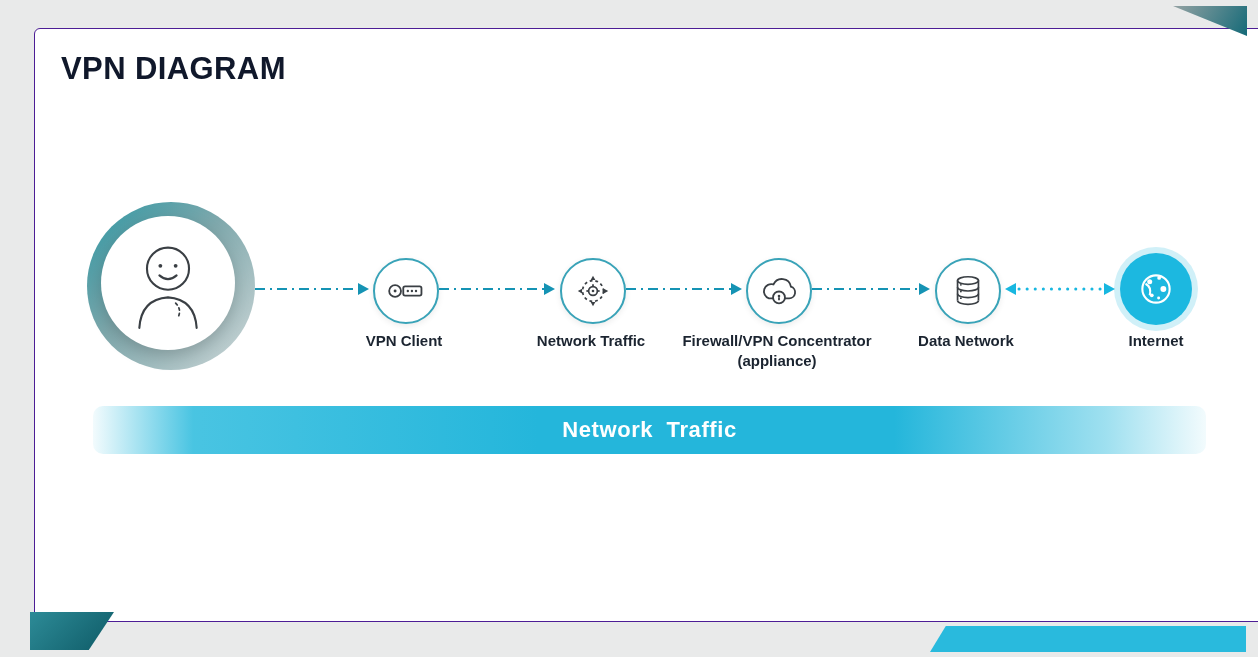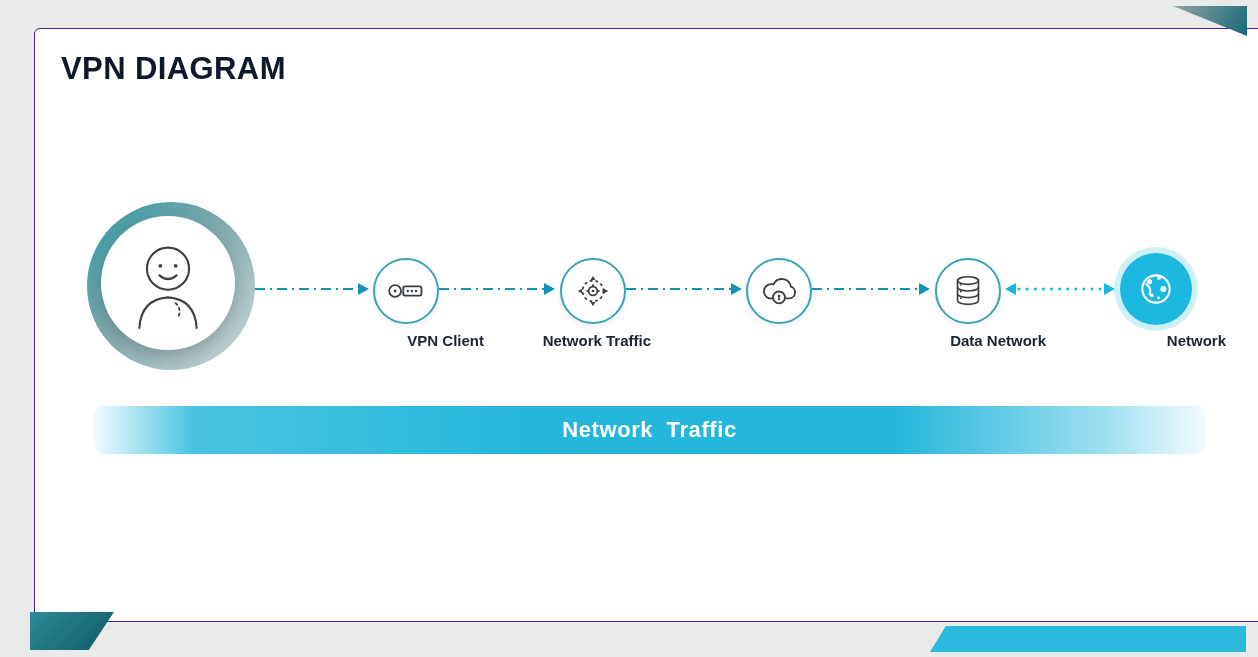--- a/index.html
+++ b/index.html
@@ -28,21 +28,21 @@
     background:#ffffff; border:2px solid #39a3b8;
     display:flex; align-items:center; justify-content:center;
     box-shadow:0 2px 6px rgba(0,0,0,0.08);
   }
   .node.internet {
     width:72px; height:72px; background:#1cb8e0; border:none;
     box-shadow:0 0 0 6px rgba(41,186,221,0.22);
   }
   .node-label {
     position:absolute; font-weight:700; font-size:15px; color:#1b2430;
-    text-align:right; line-height:1.3;
+    text-align:center; line-height:1.3;
   }
   .connector { position:absolute; height:16px; }
   .banner {
     position:absolute; left:58px; top:377px; width:1113px; height:48px; border-radius:10px;
     background:linear-gradient(90deg,
       rgba(41,186,221,0.06) 0%, rgba(41,186,221,0.85) 9%,
       #24b6db 40%, #24b6db 72%,
       rgba(41,186,221,0.45) 91%, rgba(41,186,221,0.06) 100%);
     display:flex; align-items:center; justify-content:center;
   }
@@ -146,20 +146,21 @@
     <div class="node" style="left:711px; top:229px;">
       <svg width="44" height="38" viewBox="0 0 48 40">
         <g fill="none" stroke="#3a3f44" stroke-width="2">
           <path d="M13 28 h22 a6.5 6.5 0 0 0 2-12.7 a10 10 0 0 0 -19 -2.4 A6.8 6.8 0 0 0 13 28 Z"></path>
           <circle cx="24" cy="27" r="6.5" fill="#ffffff"></circle>
           <circle cx="24" cy="25.5" r="1.4" fill="#3a3f44" stroke="none"></circle>
           <line x1="24" y1="26.8" x2="24" y2="30"></line>
         </g>
       </svg>
     </div>
+    <div class="node-label" style="left:627px; top:302px; width:230px;">Firewall/VPN Concentrator (appliance)</div>
 
     <svg class="connector" style="left:777px; top:252px;" width="120" height="16">
       <line x1="0" y1="8" x2="108" y2="8" stroke="#1593b4" stroke-width="2" stroke-dasharray="10 5 2 5"></line>
       <polygon points="107,2 118,8 107,14" fill="#1593b4"></polygon>
     </svg>
 
     <div class="node" style="left:900px; top:229px;">
       <svg width="38" height="38" viewBox="0 0 40 40">
         <g fill="none" stroke="#3a3f44" stroke-width="1.8">
           <ellipse cx="20" cy="9" rx="11" ry="4"></ellipse>
@@ -192,21 +193,21 @@
         </g>
         <g fill="#ffffff">
           <circle cx="14" cy="13" r="2.4"></circle>
           <circle cx="23" cy="9.5" r="1.8"></circle>
           <circle cx="27" cy="20" r="2.8"></circle>
           <circle cx="16" cy="26" r="1.8"></circle>
           <circle cx="22.5" cy="28.5" r="1.4"></circle>
         </g>
       </svg>
     </div>
-    <div class="node-label" style="left:1051px; top:302px; width:140px;">Network</div>
+    <div class="node-label" style="left:1051px; top:302px; width:140px;">Internet</div>
 
     <div class="banner">
       <span class="banner-label">Network  Traffic</span>
     </div>
 
   </div>
 
   <div class="corner-top-right"></div>
   <div class="corner-bottom-left"></div>
   <div class="corner-bottom-right"></div>

